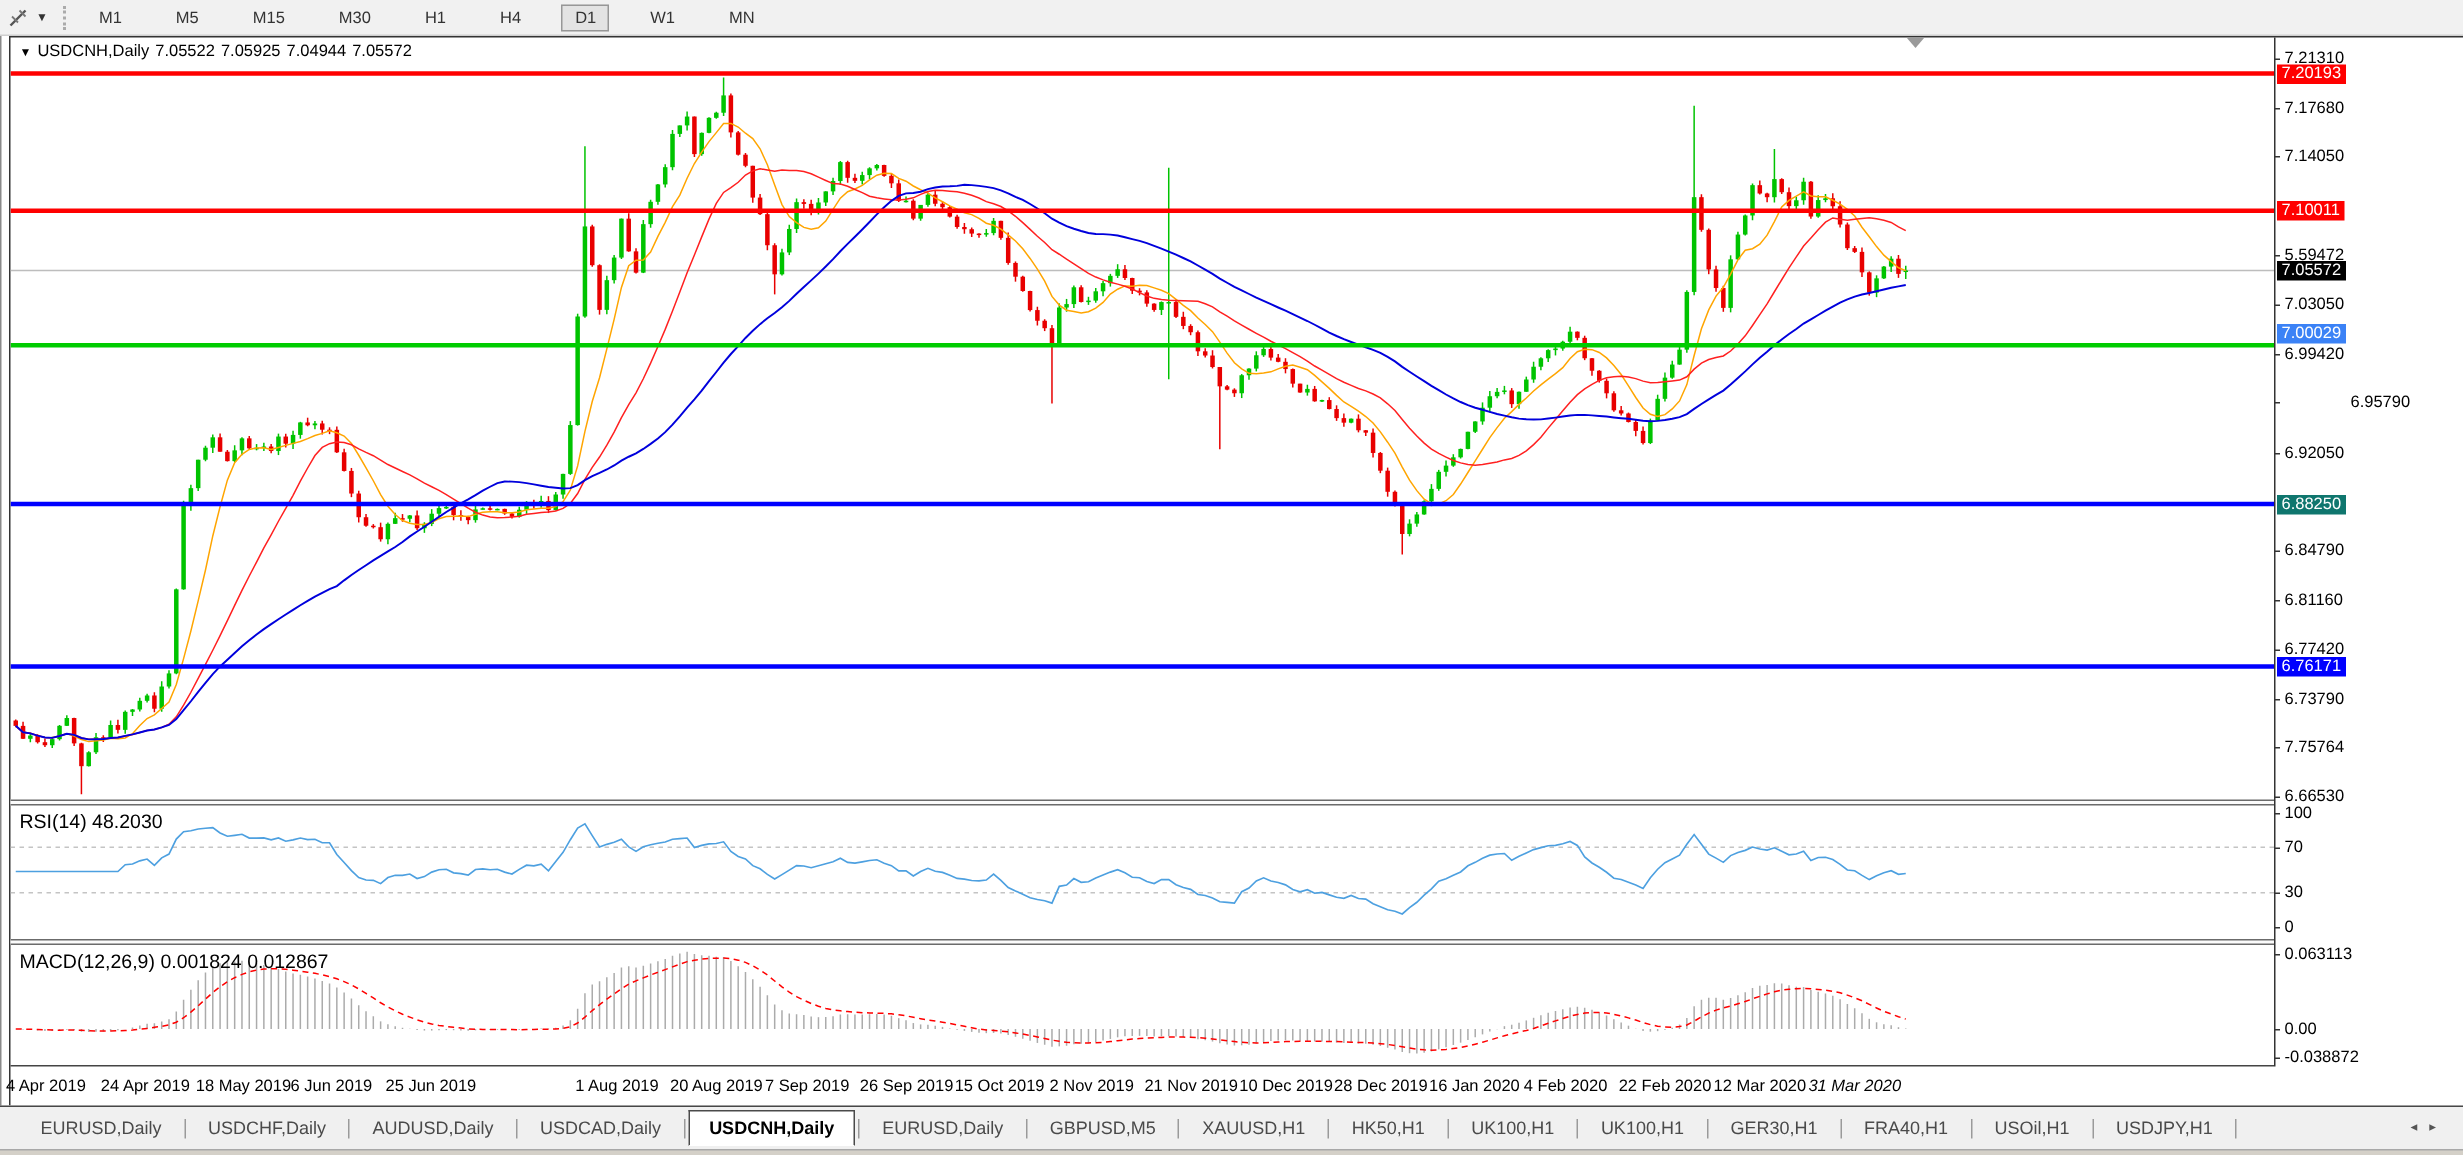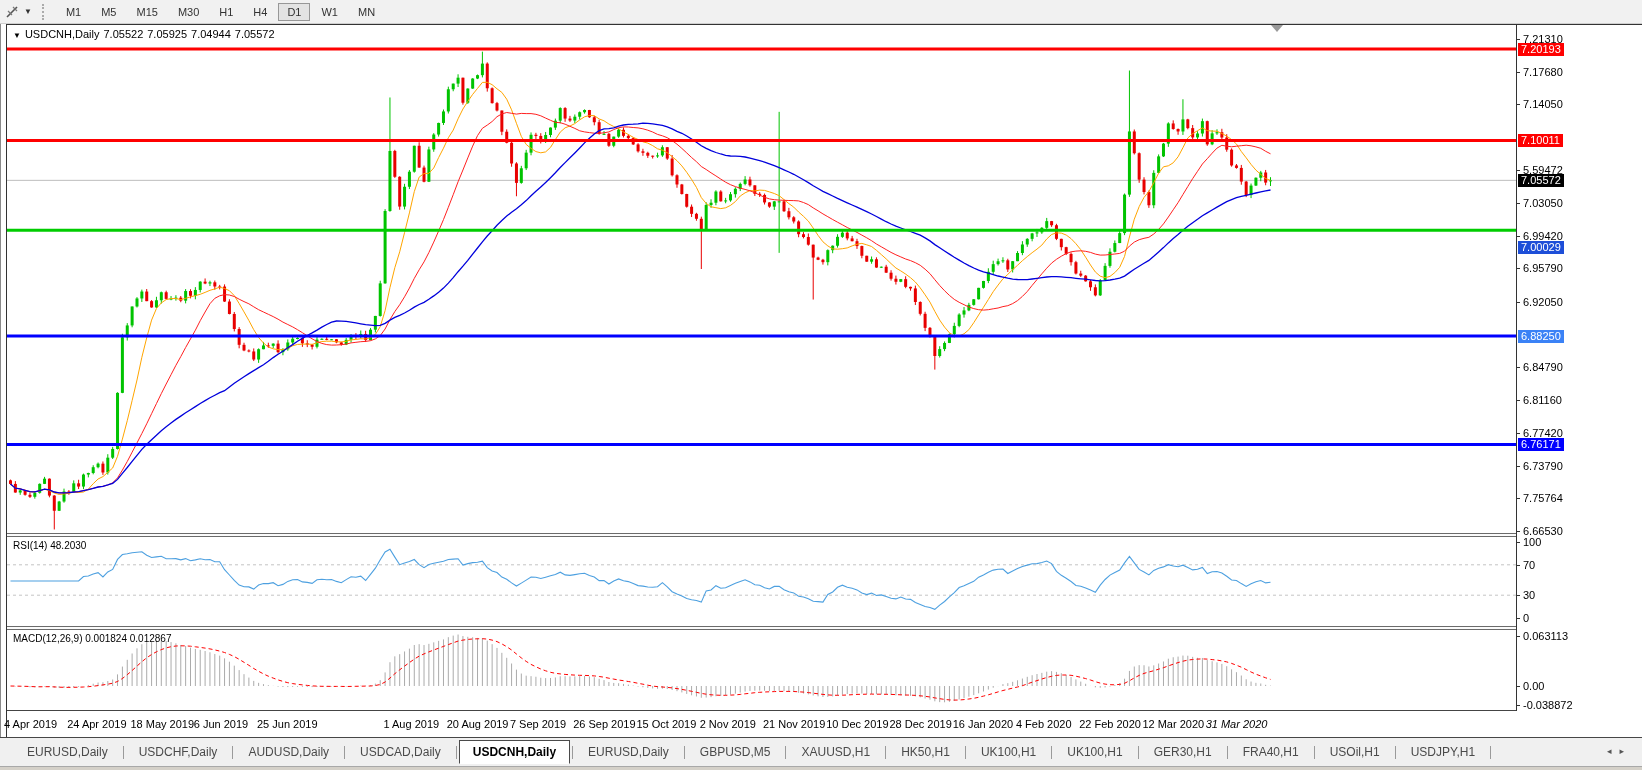--- a/index.html
+++ b/index.html
@@ -26,42 +26,42 @@
   #date-axis{left:7px;top:711px;width:1509px;height:26px;}
   .date-lbl{position:absolute;top:7px;font-size:11px;color:#000;white-space:nowrap;}
   #chart-title{left:13px;top:28px;font-size:11px;color:#000;white-space:nowrap;z-index:30;}
   #chart-title .tri{font-size:8px;margin-right:4px;}
   #chart-title span{margin-right:4px;}
   #shift-marker{left:1271px;top:25px;width:0;height:0;border-left:6px solid transparent;
     border-right:6px solid transparent;border-top:7px solid #9a9a9a;}
   .axis-lbl{position:absolute;left:6px;font-size:11px;color:#000;line-height:13px;white-space:nowrap;}
   .axis-tick{position:absolute;left:-1px;width:4px;height:1px;background:#333;}
   .axis-lbl.box{left:1px;color:#fff;padding:0 3px;line-height:13px;}
-  .ind-lbl{position:absolute;left:6px;top:3px;font-size:10px;color:#000;z-index:5;white-space:nowrap;}
+  .ind-lbl{position:absolute;left:6px;top:3px;font-size:13px;color:#000;z-index:5;white-space:nowrap;}
   #tabbar{left:0;top:737px;width:1642px;height:29px;background:#F0F0F0;border-top:1px solid #474747;
     box-sizing:border-box;display:flex;align-items:center;padding-left:14px;}
   .tab{font-size:12px;color:#4a4a4a;padding:4px 13px;white-space:nowrap;cursor:default;}
   .tab.active{background:#fff;border:1px solid #4a4a4a;border-bottom-color:#fff;color:#000;font-weight:bold;}
   .tab-div{width:1px;height:13px;background:#9a9a9a;margin:0 2px;}
   #tab-arrows{position:absolute;right:10px;top:746px;font-size:9px;color:#555;letter-spacing:8px;}
   #bottom-strip{left:0;top:766px;width:1642px;height:4px;background:#D4D0C8;border-top:1px solid #A8A8A8;box-sizing:border-box;}
 </style>
 </head>
 <body>
 
 <div id="toolbar" class="abs">
   <div class="tool-group">
     <svg width="18" height="16" viewBox="0 0 18 16">
       <path d="M3 13 L13 3" stroke="#555" stroke-width="1.6" fill="none"></path>
       <path d="M4 7 l4 4 M9 3 l4 4" stroke="#777" stroke-width="1.2" fill="none"></path>
     </svg>
     <span class="caret">▼</span>
   </div>
   <div class="grip"></div>
-  <div id="tf-buttons" style="display:flex;">
+  <div id="tf-buttons" style="display:flex;gap:16px;">
       <div class="tfbtn">M1</div>
       <div class="tfbtn">M5</div>
       <div class="tfbtn">M15</div>
       <div class="tfbtn">M30</div>
       <div class="tfbtn">H1</div>
       <div class="tfbtn">H4</div>
       <div class="tfbtn active">D1</div>
       <div class="tfbtn">W1</div>
       <div class="tfbtn">MN</div>
     </div>
@@ -906,40 +906,40 @@
     <div class="axis-lbl" style="top: 41.6024px;">7.17680</div>
     <div class="axis-tick" style="top: 47.6024px;"></div>
     <div class="axis-lbl" style="top: 74.2048px;">7.14050</div>
     <div class="axis-tick" style="top: 80.2048px;"></div>
     <div class="axis-lbl" style="top: 140.398px;">5.59472</div>
     <div class="axis-tick" style="top: 146.398px;"></div>
     <div class="axis-lbl" style="top: 173px;">7.03050</div>
     <div class="axis-tick" style="top: 179px;"></div>
     <div class="axis-lbl" style="top: 205.602px;">6.99420</div>
     <div class="axis-tick" style="top: 211.602px;"></div>
-    <div class="axis-lbl" style="top: 238.205px;">6.95790</div>
+    <div class="axis-lbl" style="top: 238.205px; margin-left: 44px;">6.95790</div>
     <div class="axis-tick" style="top: 244.205px;"></div>
     <div class="axis-lbl" style="top: 271.795px;">6.92050</div>
     <div class="axis-tick" style="top: 277.795px;"></div>
     <div class="axis-lbl" style="top: 337px;">6.84790</div>
     <div class="axis-tick" style="top: 343px;"></div>
     <div class="axis-lbl" style="top: 369.602px;">6.81160</div>
     <div class="axis-tick" style="top: 375.602px;"></div>
     <div class="axis-lbl" style="top: 403.193px;">6.77420</div>
     <div class="axis-tick" style="top: 409.193px;"></div>
     <div class="axis-lbl" style="top: 435.795px;">6.73790</div>
     <div class="axis-tick" style="top: 441.795px;"></div>
     <div class="axis-lbl" style="top: 468.398px;">7.75764</div>
     <div class="axis-tick" style="top: 474.398px;"></div>
     <div class="axis-lbl" style="top: 501px;">6.66530</div>
     <div class="axis-tick" style="top: 507px;"></div>
     <div class="axis-lbl box" style="top: 19.0322px; background: rgb(255, 0, 0);">7.20193</div>
     <div class="axis-lbl box" style="top: 110.481px; background: rgb(255, 0, 0);">7.10011</div>
-    <div class="axis-lbl box" style="top: 217px; background: #1d4ed8; text-align: center;">7.00029</div>
-    <div class="axis-lbl box" style="top: 305.924px; background: #3b82f6;">6.88250</div>
+    <div class="axis-lbl box" style="top: 192px; background: #3b82f6; text-align: center;">7.00029</div>
+    <div class="axis-lbl box" style="top: 305.924px; background: #0f766e;">6.88250</div>
     <div class="axis-lbl box" style="top: 414.411px; background: rgb(0, 0, 255);">6.76171</div>
     <div class="axis-lbl box" style="top: 150.349px; background: rgb(0, 0, 0);">7.05572</div>
     <div class="axis-lbl" style="top: 512px;">100</div>
     <div class="axis-tick" style="top: 518px;"></div>
     <div class="axis-lbl" style="top: 534.8px;">70</div>
     <div class="axis-tick" style="top: 540.8px;"></div>
     <div class="axis-lbl" style="top: 565.2px; text-align: center;">30</div>
     <div class="axis-tick" style="top: 571.2px;"></div>
     <div class="axis-lbl" style="top: 588px;">0</div>
     <div class="axis-tick" style="top: 594px;"></div>

